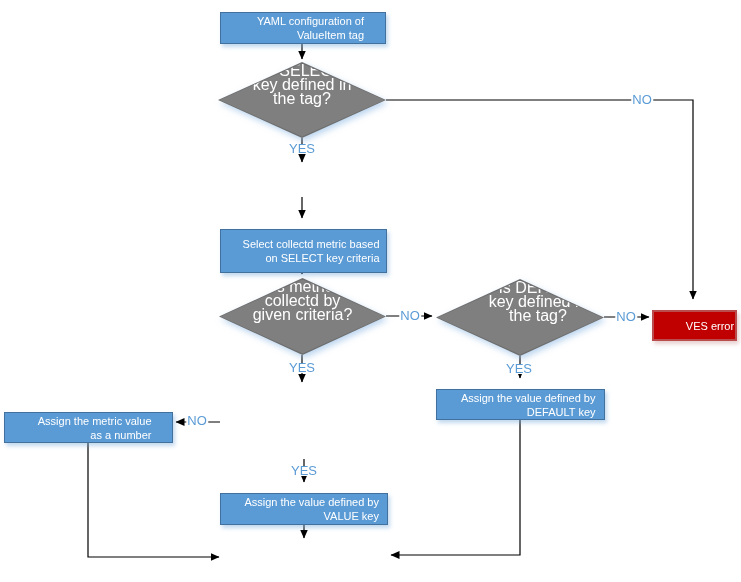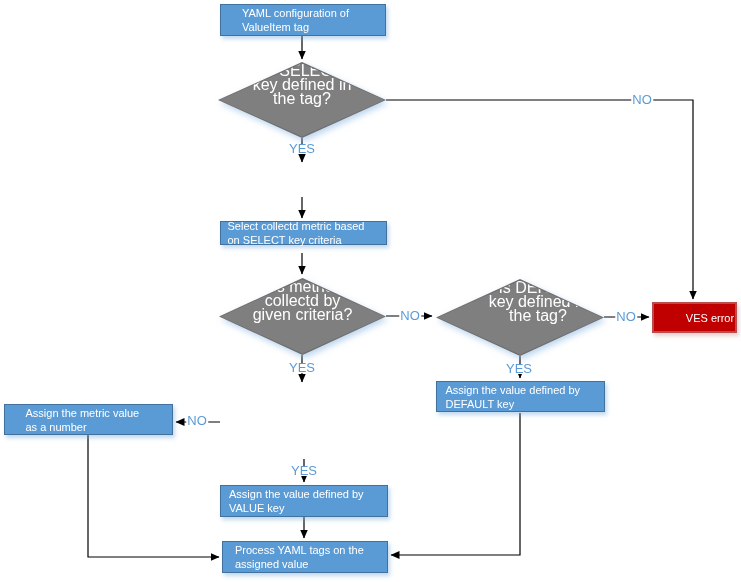--- a/index.html
+++ b/index.html
@@ -3,21 +3,21 @@
 <meta charset="utf-8">
 <style>
   html,body{margin:0;padding:0;background:#fff;}
   .canvas{
     position:relative;width:741px;height:582px;background:#ffffff;
     font-family:"Liberation Sans",sans-serif;overflow:hidden;
   }
   .edges{position:absolute;left:0;top:0;width:741px;height:582px;pointer-events:none;}
   .node{
     position:absolute;display:flex;align-items:center;justify-content:center;
-    text-align:left;color:#ffffff;font-size:11px;line-height:14px;
+    text-align:right;color:#ffffff;font-size:11px;line-height:14px;margin-top:8px;
   }
   .process{
     background:var(--process-fill,#5B9BD5);
     border:1px solid var(--process-border,#41719C);
     box-shadow:2px 3px 4px rgba(120,170,220,.45);
     box-sizing:border-box;
   }
   .error{
     background:var(--error-fill,#C00000);
     border:2px solid var(--error-border,#B94C4C);
@@ -74,39 +74,36 @@
       <polyline points="88,435 88,557 219,557" marker-end="url(#arrow)"></polyline>
       <polyline points="520,413 520,555 391,555" marker-end="url(#arrow)"></polyline>
     </g>
   </svg>
 
   <div class="node process" style="left:220px;top:4px;width:166px;height:32px;">
     <span style="max-width:122px;">YAML configuration of ValueItem tag</span>
   </div>
 
 
-  <div class="node process" style="left:220px;top:221px;width:167px;height:24px;">
+  <div class="node process" style="left:220px;top:221px;width:167px;height:44px;">
     <span style="max-width:152px;">Select collectd metric based on SELECT key criteria</span>
   </div>
 
   <div class="node process" style="left:4px;top:404px;width:169px;height:31px;">
     <span style="max-width:126px;">Assign the metric value as a number</span>
   </div>
 
   <div class="node process" style="left:436px;top:381px;width:169px;height:31px;">
     <span style="max-width:150px;">Assign the value defined by DEFAULT key</span>
   </div>
 
   <div class="node process" style="left:220px;top:485px;width:168px;height:32px;">
     <span style="max-width:150px;">Assign the value defined by VALUE key</span>
   </div>
 
-  <div class="node process" style="left:222px;top:541px;width:166px;height:32px;">
-    <span style="max-width:140px;">Process YAML tags on the assigned value</span>
-  </div>
 
   <div class="node error" style="left:652px;top:302px;width:85px;height:31px;">
     <span>VES error</span>
   </div>
 
   <div class="diamond-wrap" style="left:218px;top:62px;width:168px;height:76px;">
     <div class="diamond-border"></div>
     <div class="diamond-fill">
       <span style="max-width:102px;">Is SELECT key defined in the tag?</span>
     </div>

